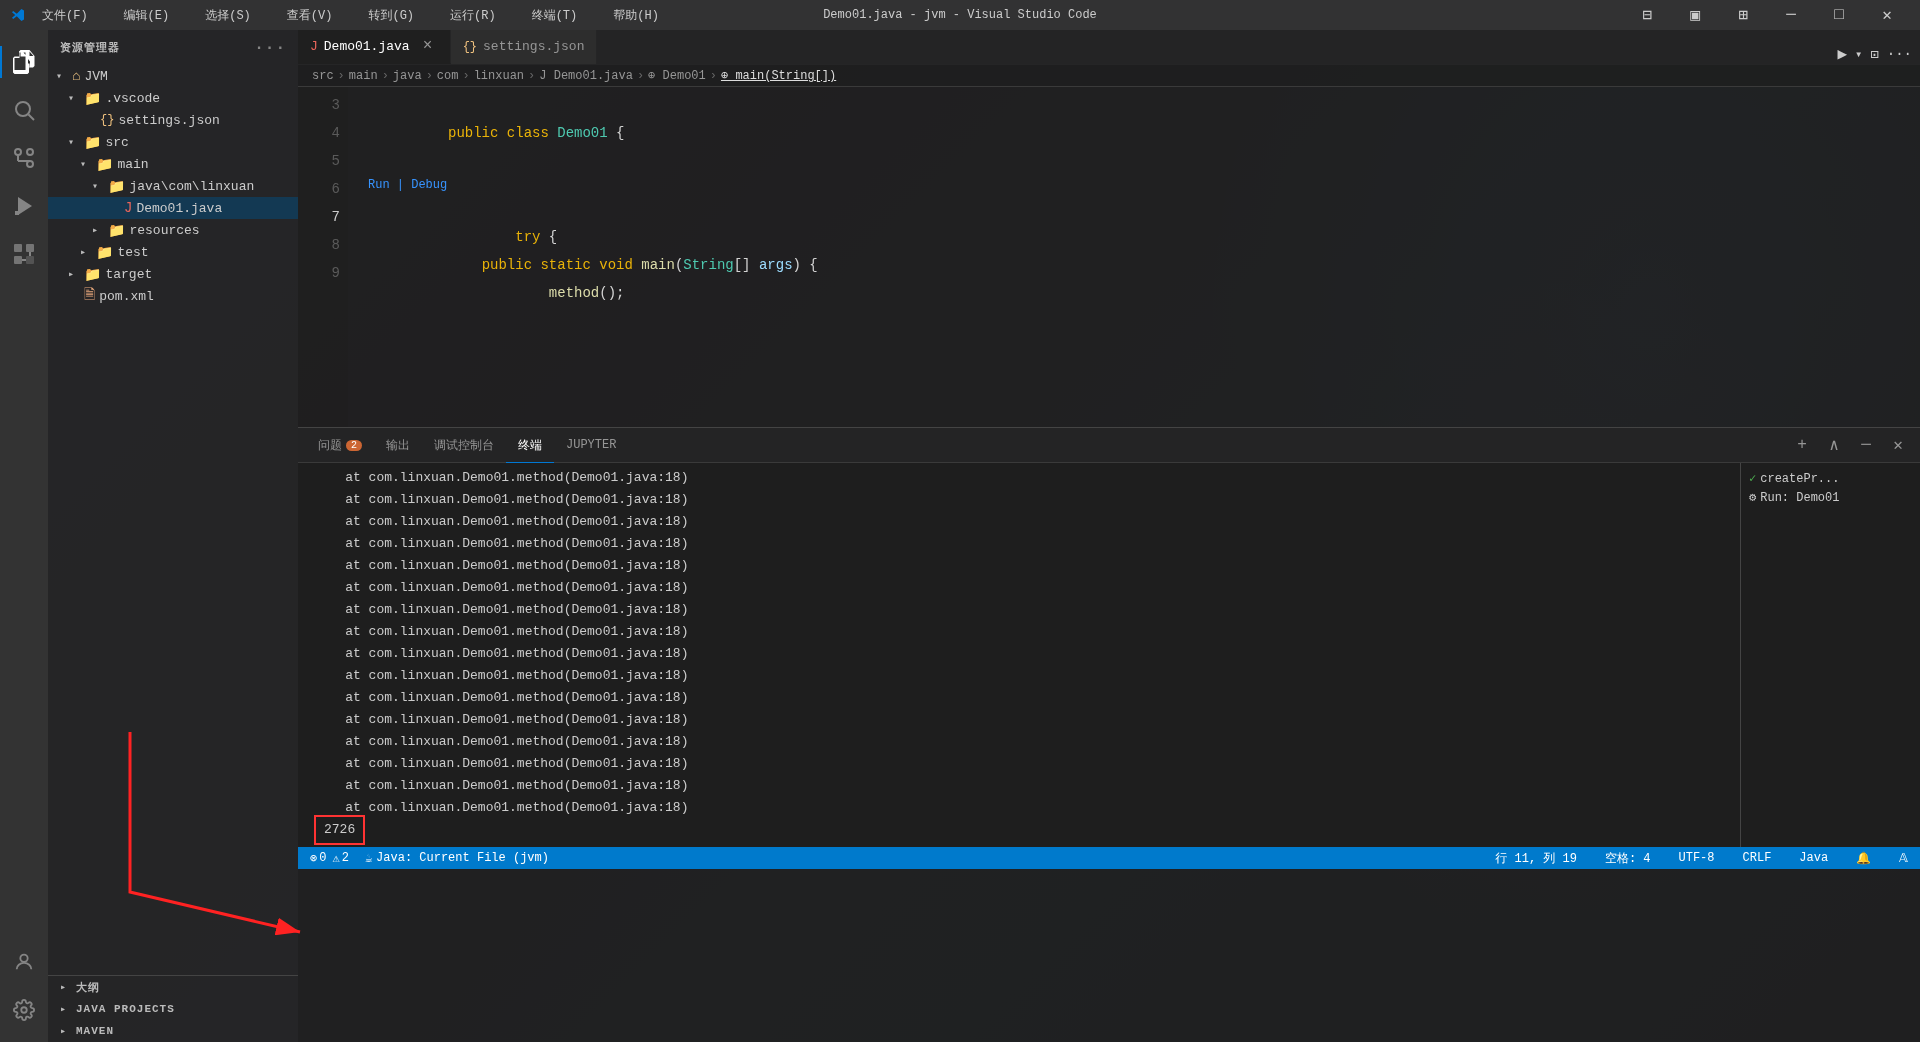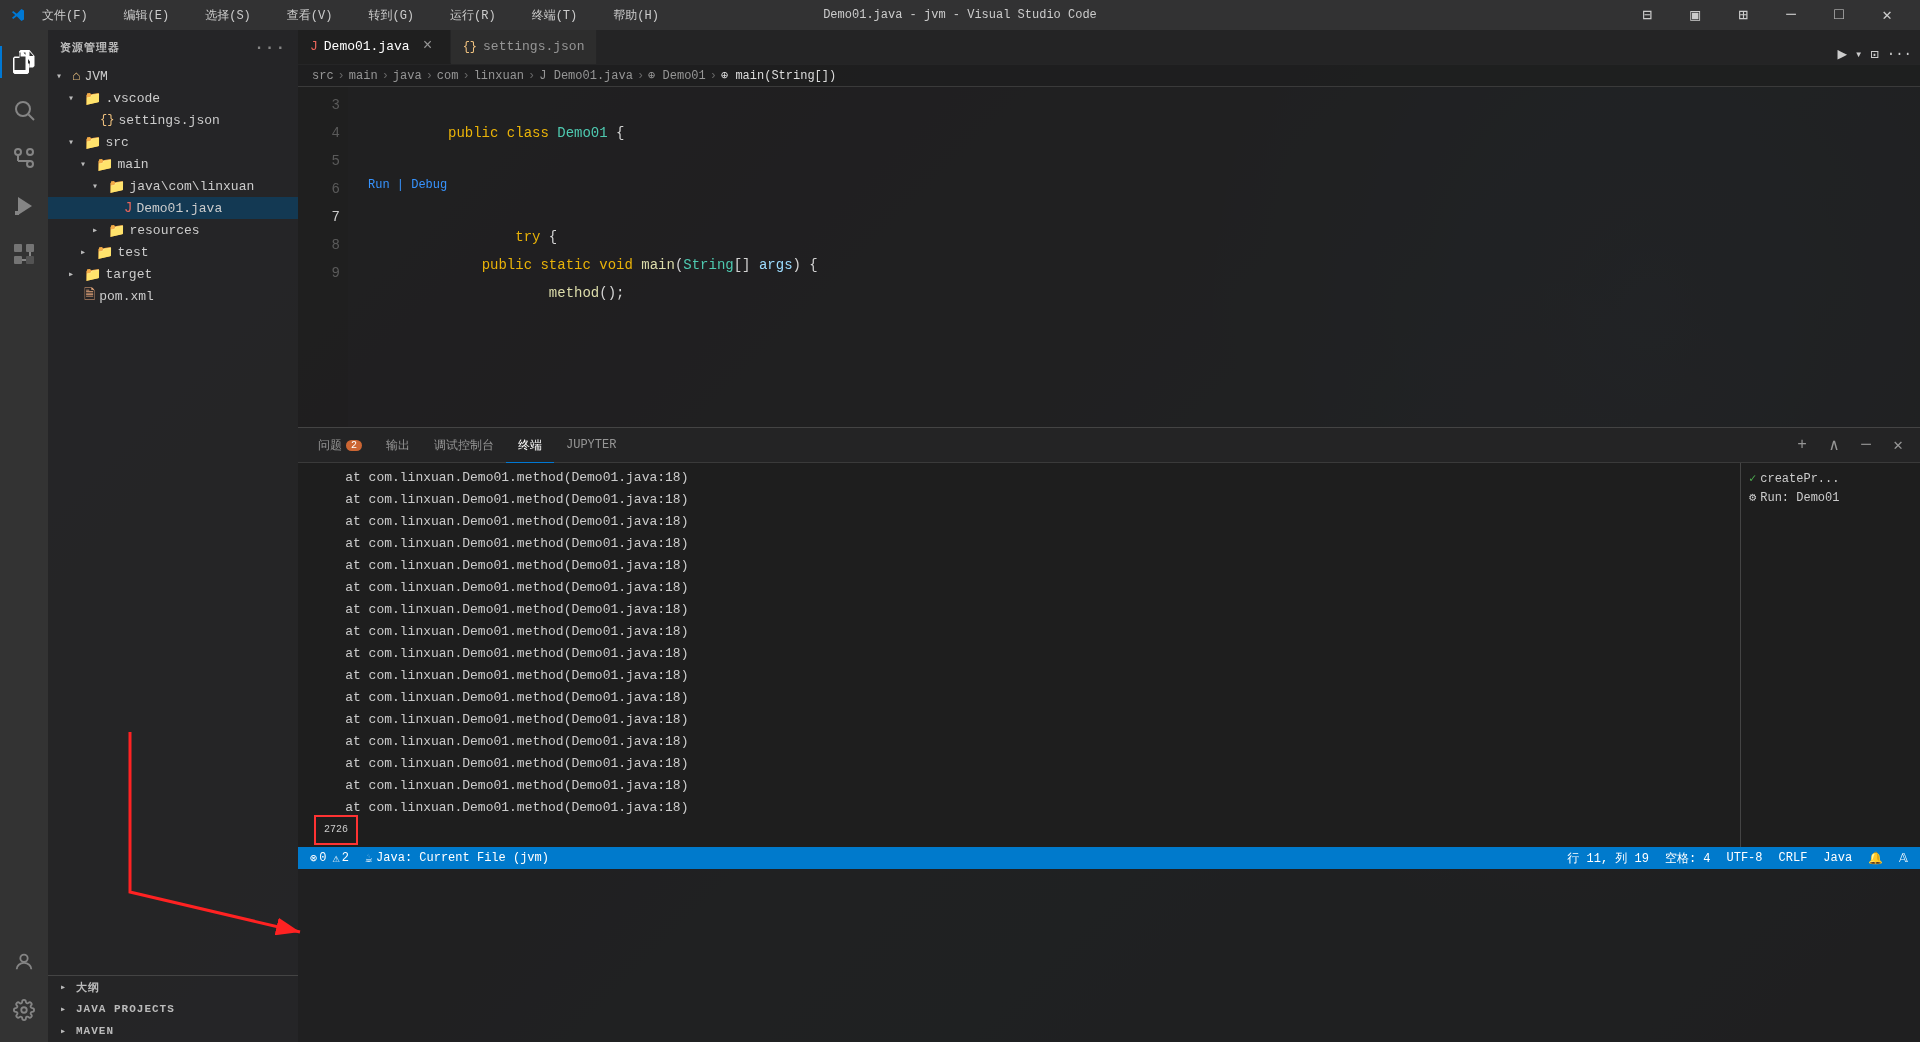--- a/index.html
+++ b/index.html
@@ -282,21 +282,21 @@
       font-size: 12px;
       color: #969696;
       border-bottom: 1px solid #3a3a3a;
       flex-shrink: 0;
     }
     .breadcrumb span {
       margin: 0 2px;
     }
     .breadcrumb .sep { color: #666; }
     .breadcrumb .item { cursor: pointer; }
-    .breadcrumb .current { color: #ddd; }
+    .breadcrumb .current { color: #ddd; text-decoration: underline; }
 
     
     .code-editor {
       flex: 1;
       overflow: hidden;
       position: relative;
       display: flex;
     }
     .line-numbers {
       width: 50px;
@@ -444,37 +444,37 @@
     }
     .status-left {
       display: flex;
       align-items: center;
       gap: 8px;
     }
     .status-right {
       margin-left: auto;
       display: flex;
       align-items: flex-end;
-      gap: 8px;
+      gap: 20px;
     }
     .status-item {
       cursor: pointer;
       padding: 0 4px;
       height: 22px;
       display: flex;
       align-items: center;
     }
 
     
     .highlight-box {
       display: inline-block;
       border: 2px solid #ff3333;
       padding: 2px 8px;
       color: #cccccc;
-      font-size: 10px;
+      font-size: 13px;
       background: transparent;
     }
     .run-btn {
       display: flex;
       align-items: center;
       gap: 2px;
       cursor: pointer;
       color: #cccccc;
       font-size: 16px;
     }

